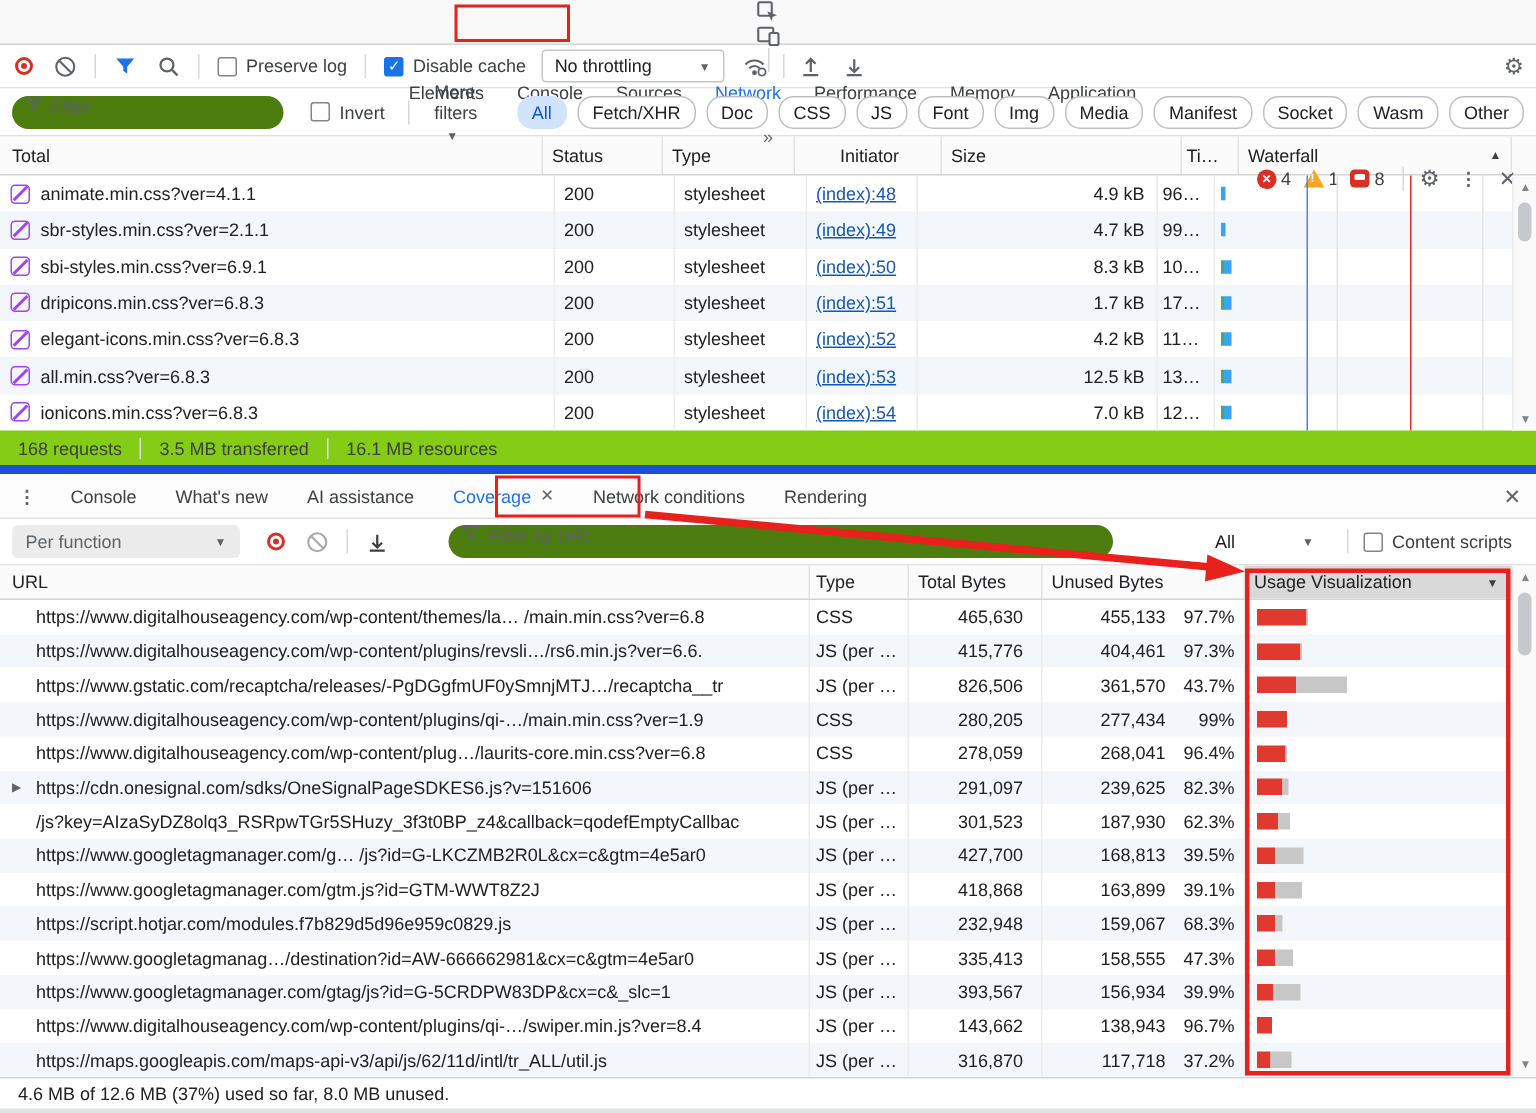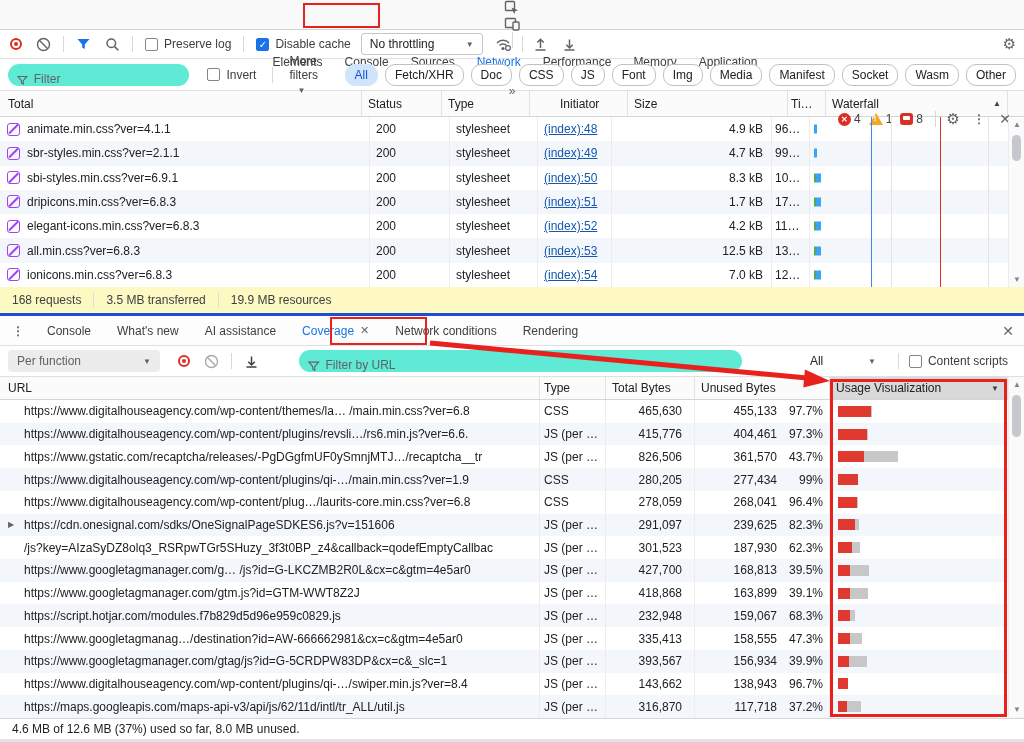--- a/index.html
+++ b/index.html
@@ -34,21 +34,21 @@
   .rec { width:12px; height:12px; border:2px solid var(--record-red); border-radius:50%; position:relative; flex:none; }
   .rec::after { content:""; position:absolute; left:2px; top:2px; width:4px; height:4px; border-radius:50%; background:var(--record-red); }
   .cb { width:13px; height:13px; border:1.5px solid #80868b; border-radius:2px; background:#fff; flex:none; }
   .cb.checked { background:var(--accent); border-color:var(--accent); color:#fff; font-size:10px; line-height:12px; text-align:center; }
   .cb-label { margin-left:6px; color:#3c4043; white-space:nowrap; }
   .select { height:22px; border:1px solid #c4c7c5; border-radius:3px; background:#fff; display:flex; align-items:center; padding:0 8px; color:#202124; }
   .select .caret { margin-left:14px; font-size:8px; color:#5f6368; }
 
   
   .filter-bar { height:32px; display:flex; align-items:center; border-bottom:1px solid #e0e0e0; padding:0 8px; background:#fff; }
-  .pill-input { height:22px; background:#5eead4; border-radius:11px; display:flex; align-items:flex-end; padding:0 9px; }
+  .pill-input { height:22px; background:#4d7c0f; border-radius:11px; display:flex; align-items:flex-start; padding:0 9px;font-style:italic; }
   .pill-input input { border:none; outline:none; background:transparent; font:inherit; color:#202124; margin-left:6px; width:100%; }
   .pill-input input::placeholder { color:#5f6368; }
   .flt-main { width:346px; }
   .chips { display:flex; gap:7px; margin-left:16px; }
   .chip { height:22px; padding:0 9px; border:1px solid #bdc1c6; border-radius:10px; background:#fff; font:inherit; color:#202124; white-space:nowrap; display:flex; align-items:center; cursor:default; }
   .chip.selected { background:var(--chip-bg); border-color:var(--chip-bg); color:#0b57d0; }
 
   
   .net-header { height:26px; display:flex; background:#fbfbfb; border-bottom:1px solid #d5d5d5; }
   .hcell { display:flex; align-items:center; padding:0 6px; border-right:1px solid #e2e2e2; color:#202124; white-space:nowrap; overflow:hidden; }
@@ -71,21 +71,21 @@
   .n-time { width:38px; padding:0 3px; }
   .n-wf { flex:1; position:relative; border-right:none; }
   .css-ic { width:13px; height:13px; border:1.5px solid var(--css-ic); border-radius:3px; margin-right:7px; position:relative; flex:none; }
   .css-ic::after { content:""; position:absolute; left:-1px; top:4.5px; width:13px; height:1.5px; background:var(--css-ic); transform:rotate(-45deg); }
   .wfbar { position:absolute; left:4px; top:50%; transform:translateY(-50%); height:9px; display:flex; }
   .wf-g { background:var(--wf-green); } .wf-b { background:var(--wf-blue); }
   .wf-line { position:absolute; top:0; bottom:0; width:1px; }
   .net-grid-lines { position:absolute; inset:0; pointer-events:none; }
 
   
-  .net-summary { height:29px; display:flex; align-items:center; border-bottom:3px solid #1d4ed8; color:#3c4043; background:#fef9c3; }
+  .net-summary { height:29px; display:flex; align-items:center; border-bottom:6px solid #1d4ed8; color:#3c4043; background:#84cc16; }
   .sum-item { padding:0 12px; border-right:1px solid #dadce0; line-height:14px; }
   .sum-item:last-child { border-right:none; }
 
   
   .drawer-tabs { height:30px; display:flex; align-items:center; background:#fdfdfd; border-bottom:1px solid #e0e0e0; }
   .dtab { padding:0 13px; color:#3c4043; white-space:nowrap; display:flex; align-items:center; }
   .dtab.selected { color:var(--accent); }
   .dtab .xclose { color:#5f6368; margin-left:6px; font-size:11px; }
   .drawer-tabs .icnbtn { width:24px; height:24px; display:flex; align-items:center; justify-content:center; color:#5f6368; margin-left:6px; }
   .drawer-x { margin-left:auto; margin-right:10px; color:#5f6368; font-size:14px; }
@@ -436,21 +436,21 @@
             <i class="wf-g" style="width: 2px;"></i>
             <i class="wf-b" style="width: 5px;"></i>
           </span>
         </div>
       </div>
     </div>
 
   <div class="net-summary">
     <span class="sum-item">168 requests</span>
     <span class="sum-item">3.5 MB transferred</span>
-    <span class="sum-item">19.9 MB resources</span>
+    <span class="sum-item">16.1 MB resources</span>
   </div>
 
   <div class="drawer-tabs">
     <span class="icnbtn" style="font-weight:bold;">⋮</span>
     <nav id="drawer-tabs" style="display:flex; margin-left:4px;">
         <span class="dtab">
           <span>Console</span>
         </span>
         <span class="dtab">
           <span>What's new</span>

